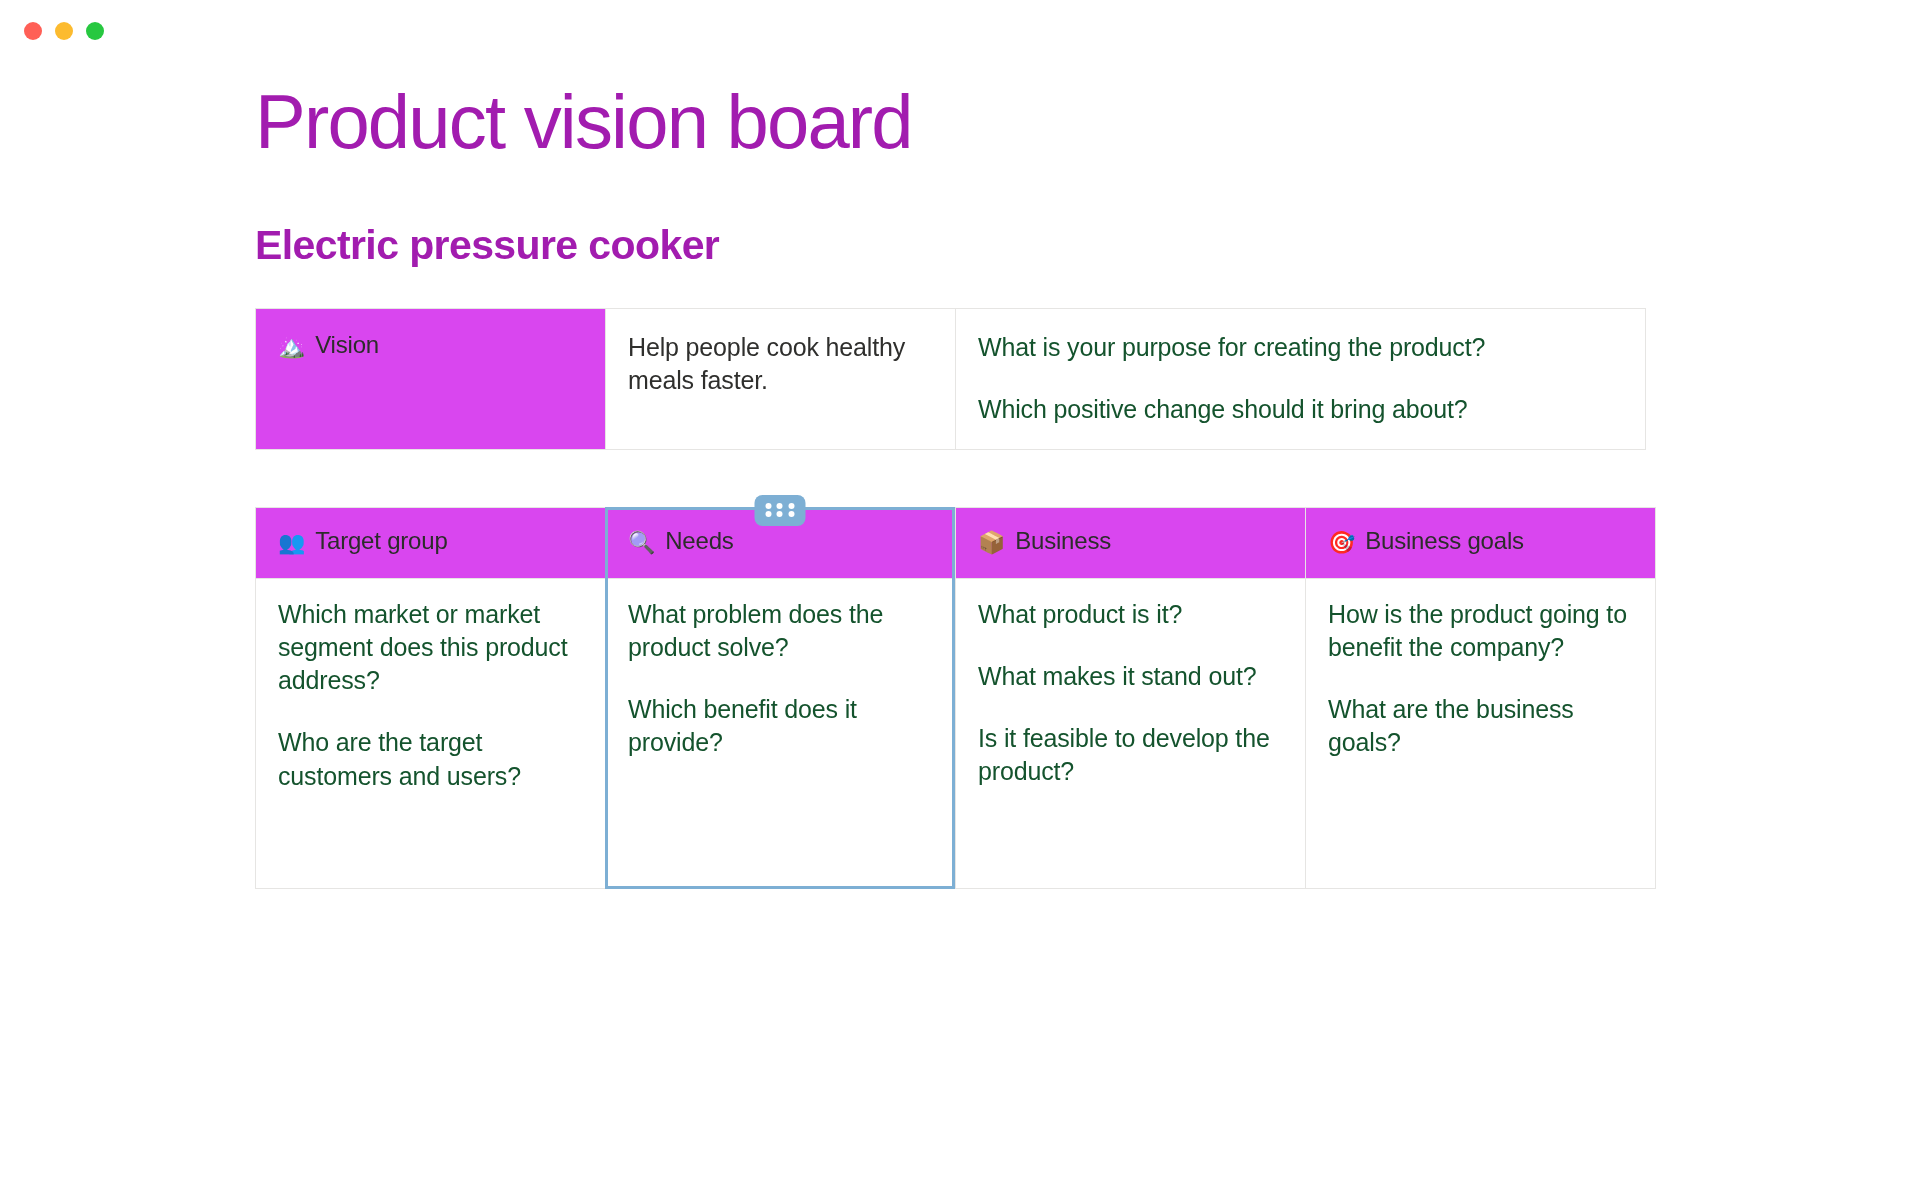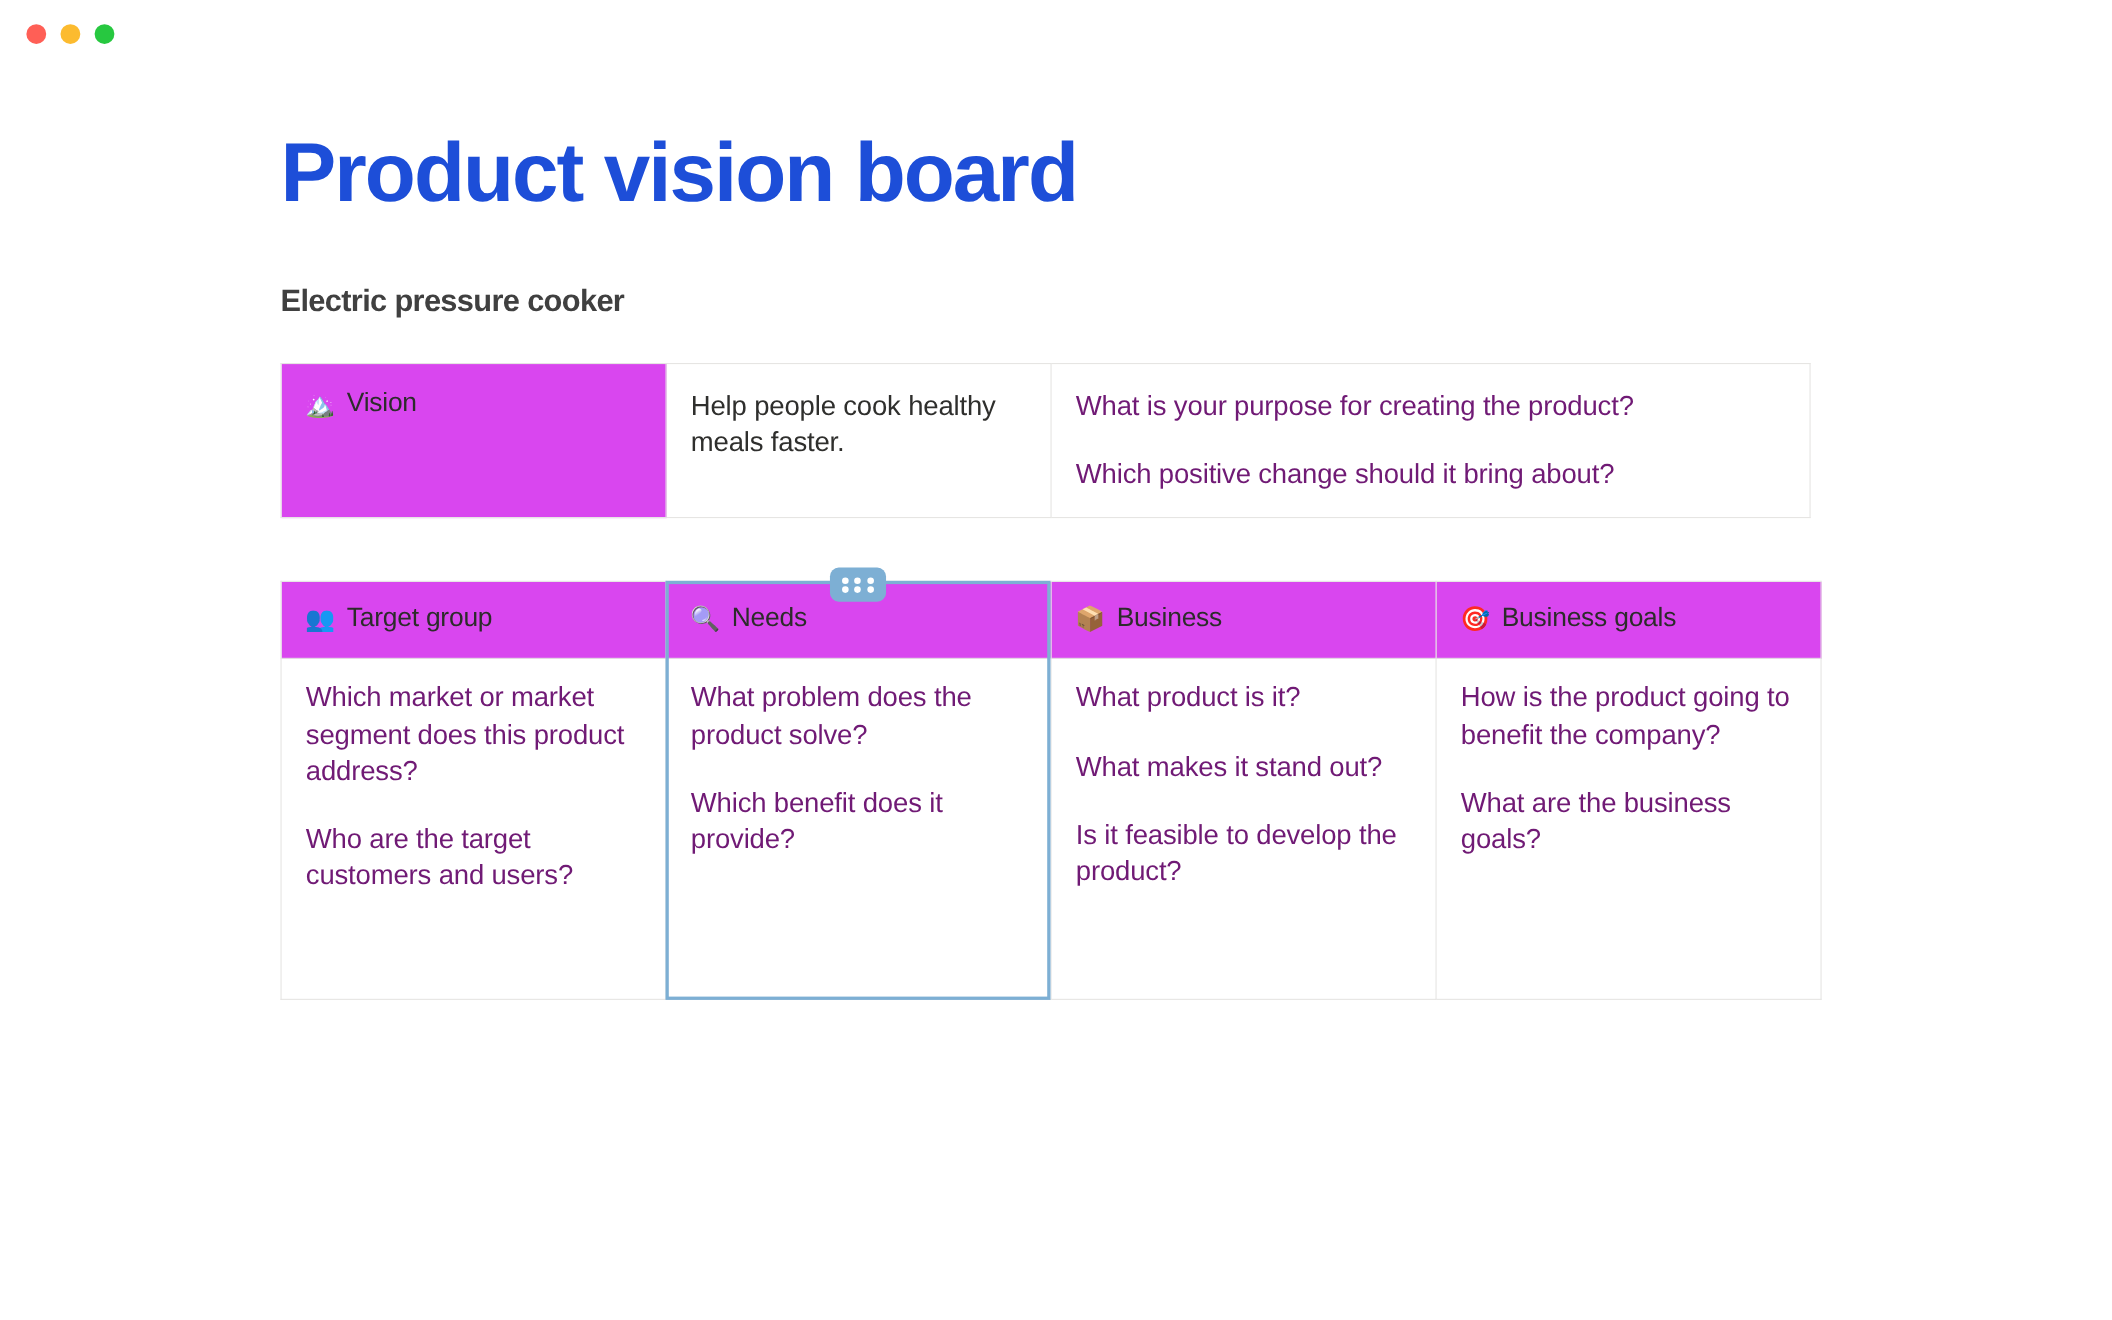--- a/index.html
+++ b/index.html
@@ -34,33 +34,33 @@
   
   .page {
     position: absolute;
     left: 255px;
     top: 0;
     width: 1420px;
   }
 
   .page-title {
     font-size: 76px;
-    font-weight: 700;
+    font-weight: 400;
     letter-spacing: -1.8px;
-    color: #1d4ed8;
+    color: #a21caf;
     line-height: 1;
-    margin-top: 120px;
+    margin-top: 84px;
     white-space: nowrap;
   }
 
   .page-subtitle {
-    font-size: 28px;
+    font-size: 41px;
     font-weight: 700;
     letter-spacing: -0.6px;
-    color: #404040;
+    color: #a21caf;
     margin-top: 63px;
     line-height: 1.1;
   }
 
   
   .board-table {
     border-collapse: collapse;
     table-layout: fixed;
     width: 1390px;
     margin-top: 40px;
@@ -96,21 +96,21 @@
 
   .cell-value {
     font-size: 25px;
     color: #2F2F2D;
     line-height: 1.33;
     letter-spacing: -0.15px;
   }
 
   .cell-placeholder {
     font-size: 25px;
-    color: #701a75;
+    color: #14532d;
     line-height: 1.33;
     letter-spacing: -0.15px;
   }
   .cell-placeholder p + p { margin-top: 29px; }
 
   
   .vision-table col.c1 { width: 350px; }
   .vision-table col.c2 { width: 350px; }
   .vision-table col.c3 { width: 690px; }
   .vision-table .vision-label-cell { padding-top: 22px; }

